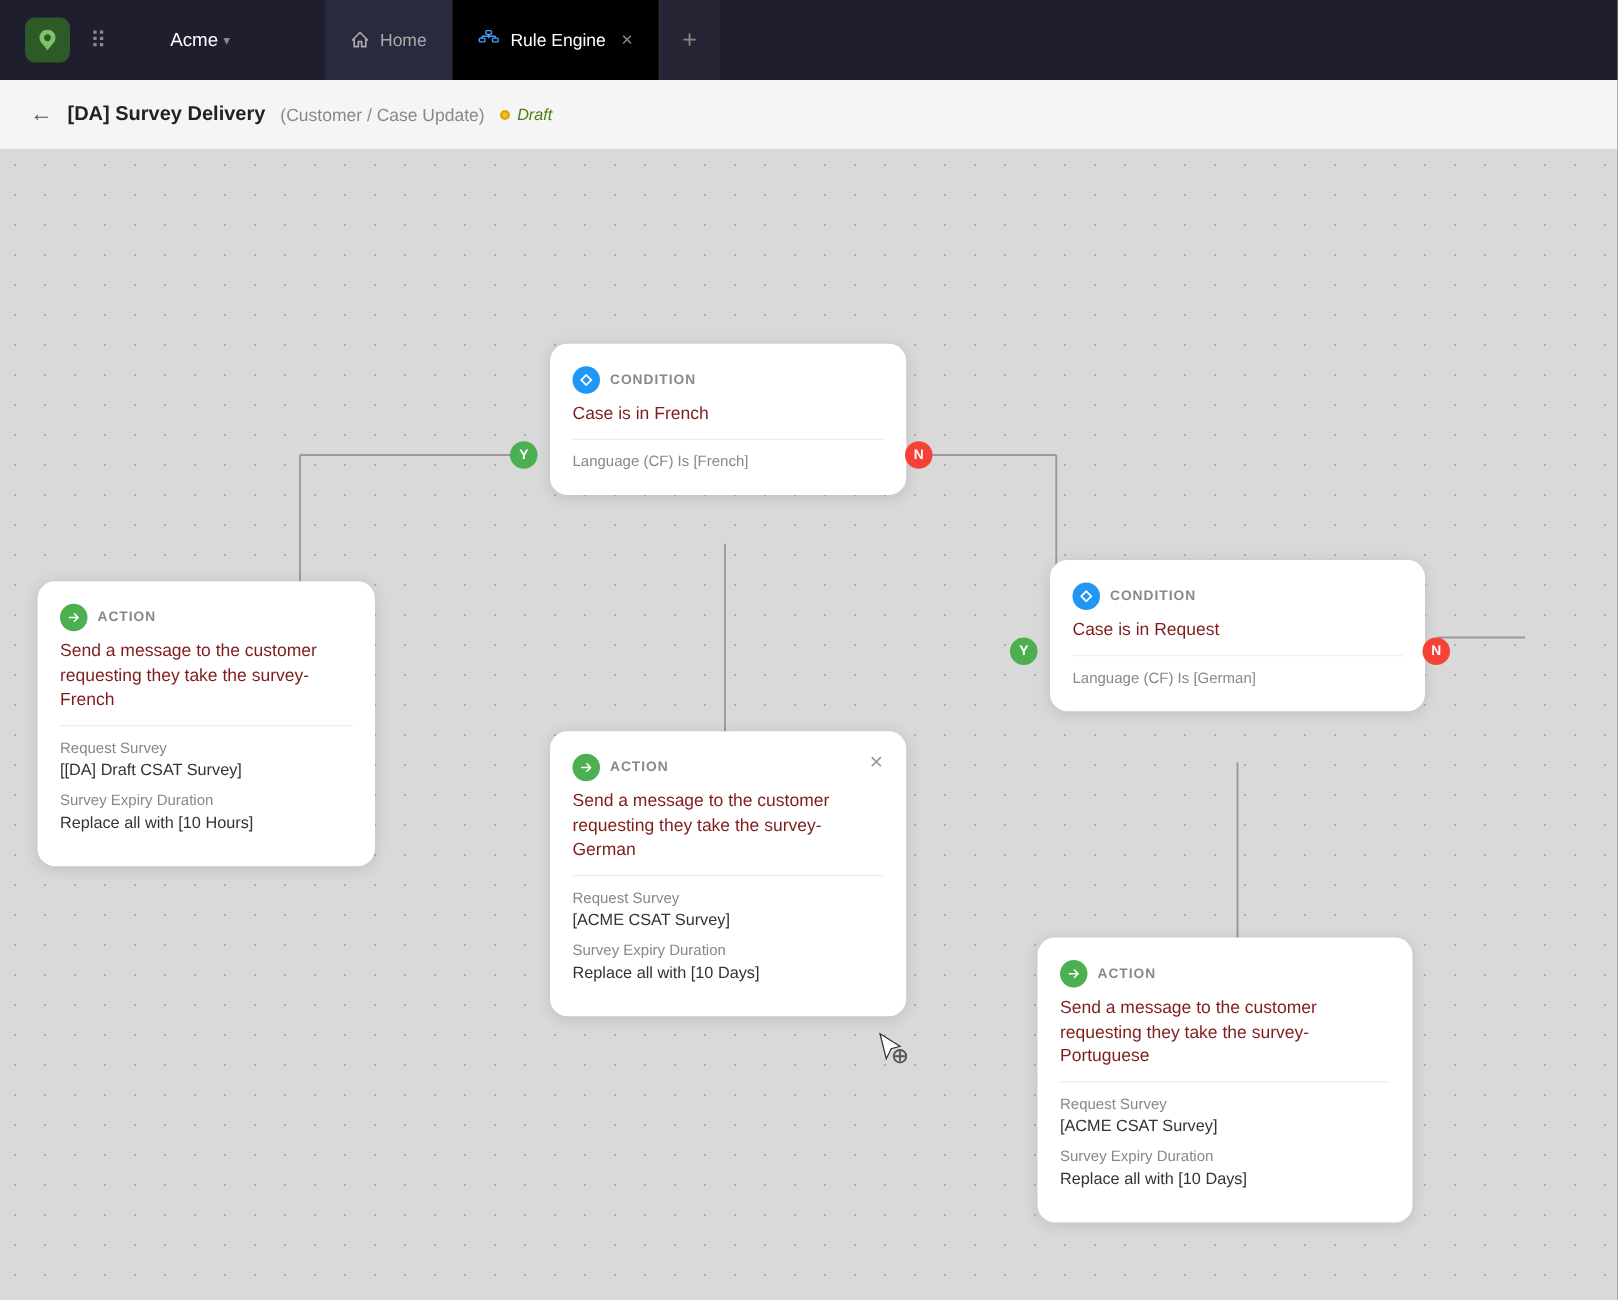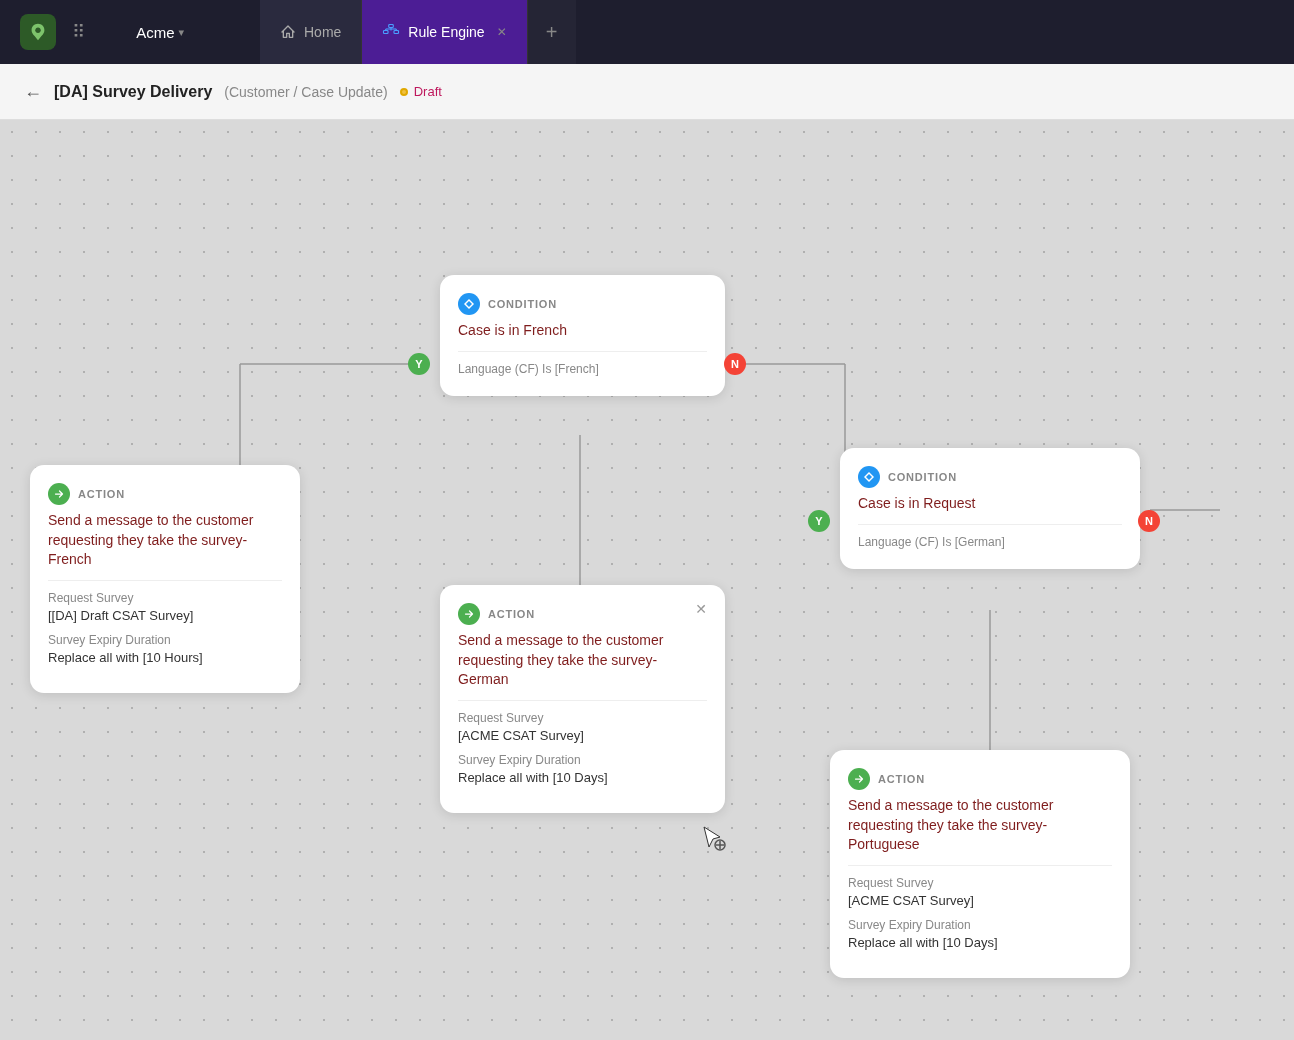--- a/index.html
+++ b/index.html
@@ -44,21 +44,21 @@
       gap: 8px;
       padding: 0 20px;
       height: 100%;
       cursor: pointer;
       color: #aaa;
       font-size: 14px;
       border-right: 1px solid #333;
       position: relative;
     }
     .tab.home { background: #2a2a3e; }
-    .tab.active { background: #4c1d95; color: #fff; border-bottom: none; }
+    .tab.active { background: #000000; color: #fff; border-bottom: none; }
     .tab .tab-close { color: #888; font-size: 12px; cursor: pointer; margin-left: 4px; }
     .new-tab {
       width: 48px; height: 64px;
       display: flex; align-items: center; justify-content: center;
       color: #888; font-size: 20px; cursor: pointer;
       background: #252535;
     }
 
     
     .main-content {
@@ -76,21 +76,21 @@
       align-items: center;
       gap: 12px;
       border-bottom: 1px solid #ddd;
       height: 56px;
     }
     .back-btn { color: #555; font-size: 18px; cursor: pointer; }
     .page-title { font-size: 16px; font-weight: 600; color: #222; }
     .page-subtitle { font-size: 14px; color: #888; }
     .draft-badge {
       display: flex; align-items: center; gap: 6px;
-      color: #be185d; font-size: 13px;
+      color: #4d7c0f; font-size: 13px; font-style: italic;
     }
     .draft-dot { width: 8px; height: 8px; border-radius: 50%; background: #f0c040; border: 2px solid #e0a800; }
 
     
     .canvas {
       flex: 1;
       background-color: #d9d9d9;
       background-image: radial-gradient(circle, #b0b0b0 1px, transparent 1px);
       background-size: 24px 24px;
       position: relative;

